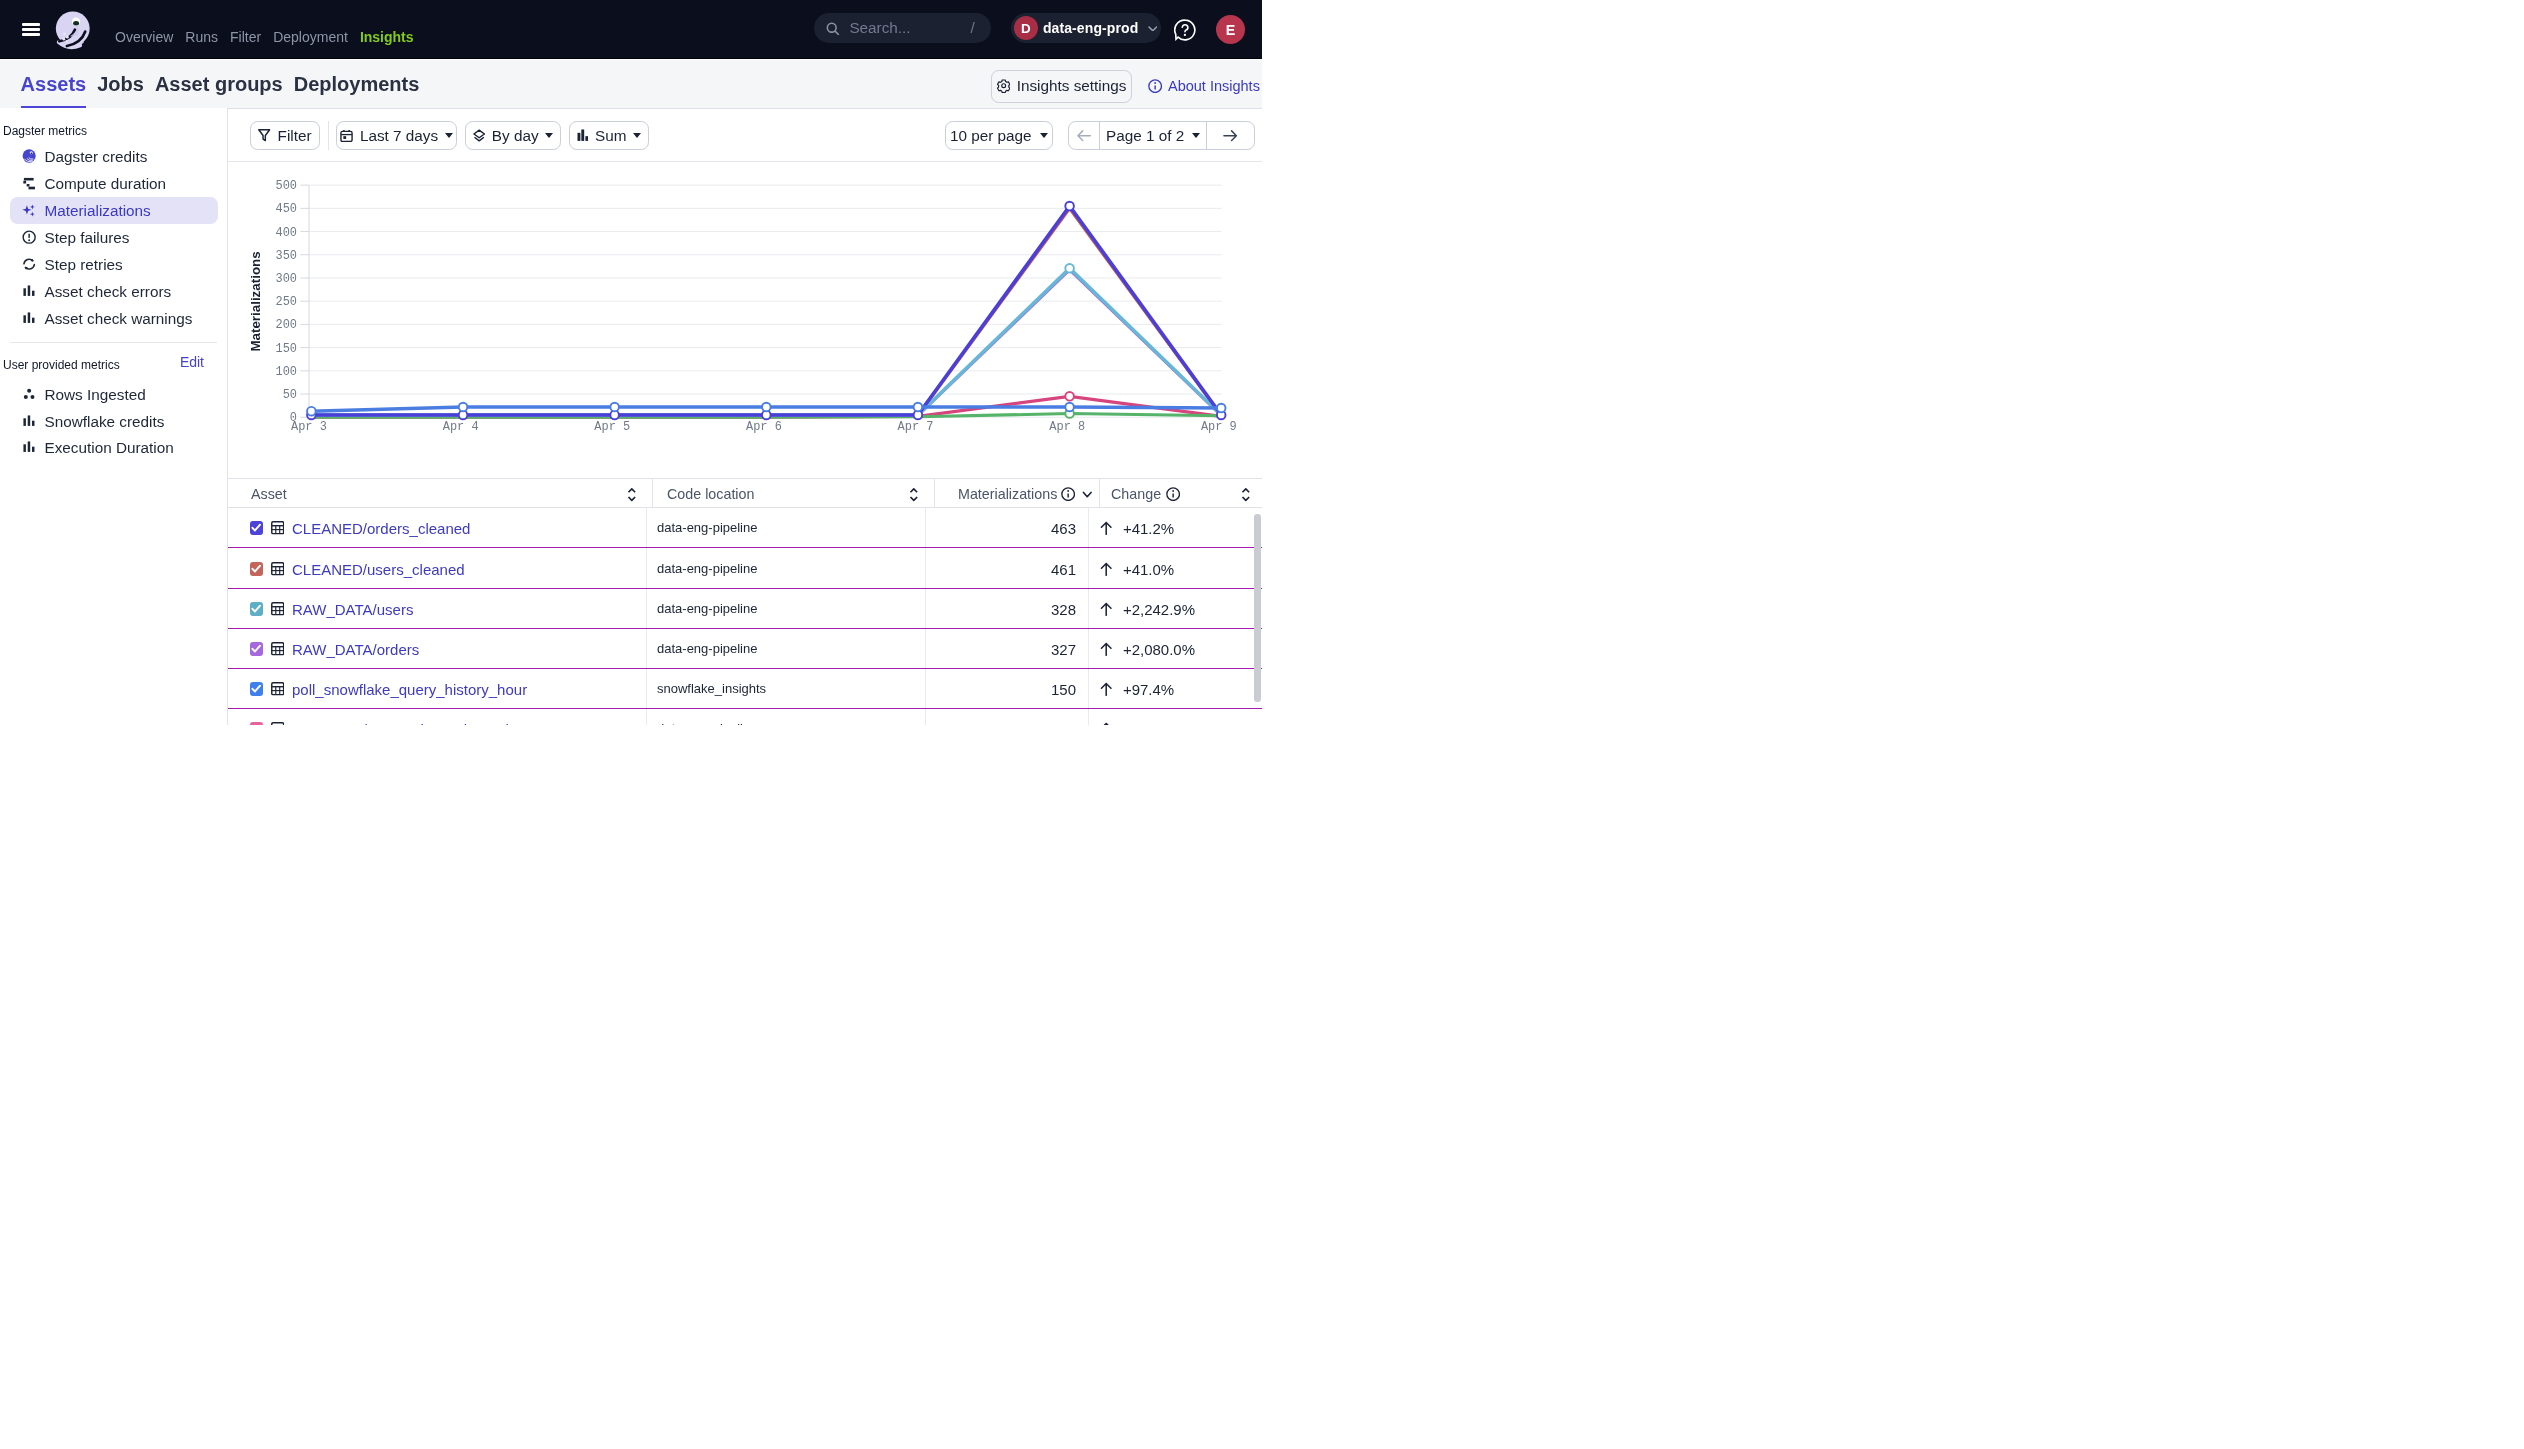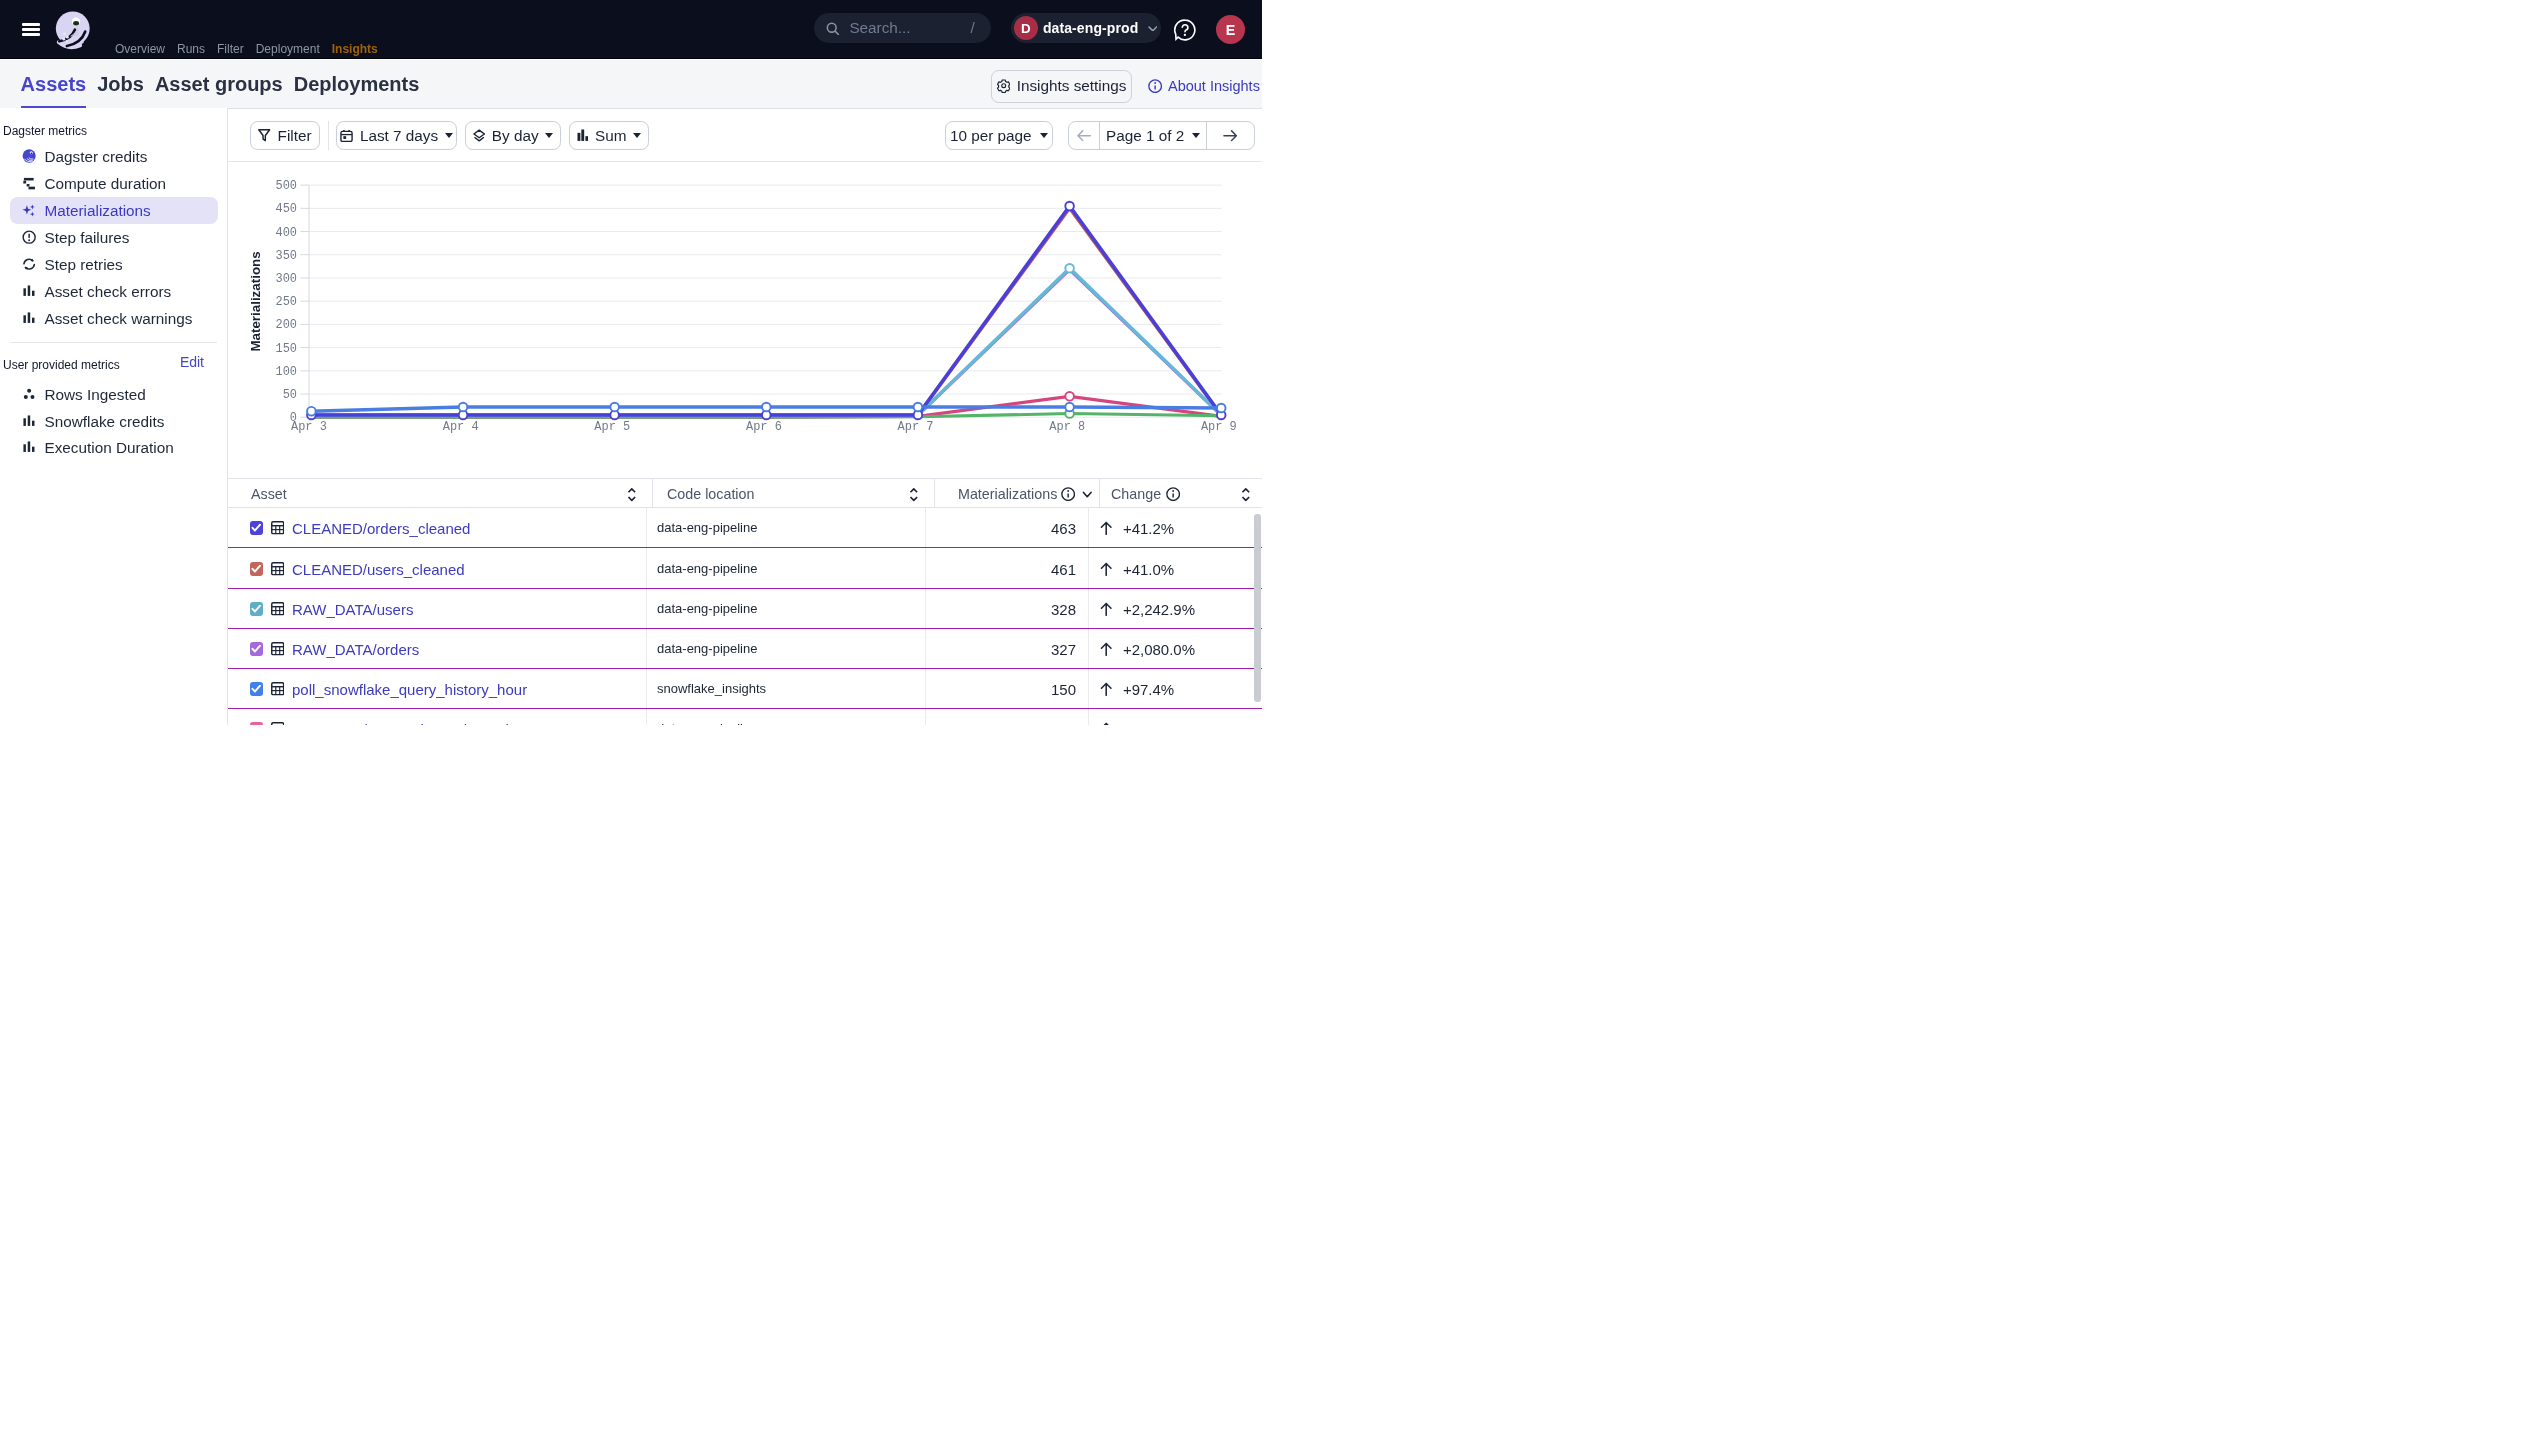--- a/index.html
+++ b/index.html
@@ -2,22 +2,22 @@
 <html><head>
 <meta charset="utf-8">
 <style>
 * { margin:0; padding:0; box-sizing:border-box; }
 html,body { width:1262px; height:725px; overflow:hidden; }
 body { font-family:"Liberation Sans", sans-serif; background:#fff; position:relative; color:#1C2536; }
 .abs { position:absolute; }
 
 
 #topnav { position:absolute; left:0; top:0; width:1262px; height:59px; background:#0a0e1d; border-bottom:1.4px solid #01030a; }
-#topnav .navlinks { position:absolute; left:115px; top:16px; height:66px; display:flex; align-items:center; gap:12px; font-size:12px; color:#8D95A6; }
-#topnav .navlinks .active { color:#a16207; font-weight:700; }
+#topnav .navlinks { position:absolute; left:115px; top:4px; height:66px; display:flex; align-items:center; gap:12px; font-size:14px; color:#8D95A6; }
+#topnav .navlinks .active { color:#84cc16; font-weight:700; }
 #hamb { position:absolute; left:22px; top:23px; width:18px; height:13px; }
 #hamb div { height:2.7px; background:#fff; border-radius:1px; margin-bottom:2.4px; }
 #logo { position:absolute; left:55px; top:10.5px; }
 #searchpill { position:absolute; left:814px; top:13.4px; width:177px; height:30px; background:#1b2130; border-radius:15.3px; display:flex; align-items:center; font-size:15.3px; color:#717A90; }
 #searchpill .mag { margin-left:12.4px; }
 #searchpill .ph { margin-left:9.6px; }
 #searchpill .slash { position:absolute; right:16.3px; color:#6E7689; }
 #wspill { position:absolute; left:1011px; top:13.4px; width:150px; height:30px; background:#1b2130; border-radius:15.3px; display:flex; align-items:center; }
 #wspill .av { width:24px; height:24px; margin-left:2.9px; border-radius:50%; background:#A72E45; color:#fff; font-size:13.4px; font-weight:700; display:flex; align-items:center; justify-content:center; }
 #wspill .nm { margin-left:5px; color:#fff; font-size:14px; font-weight:600; white-space:nowrap; letter-spacing:0.1px; }

